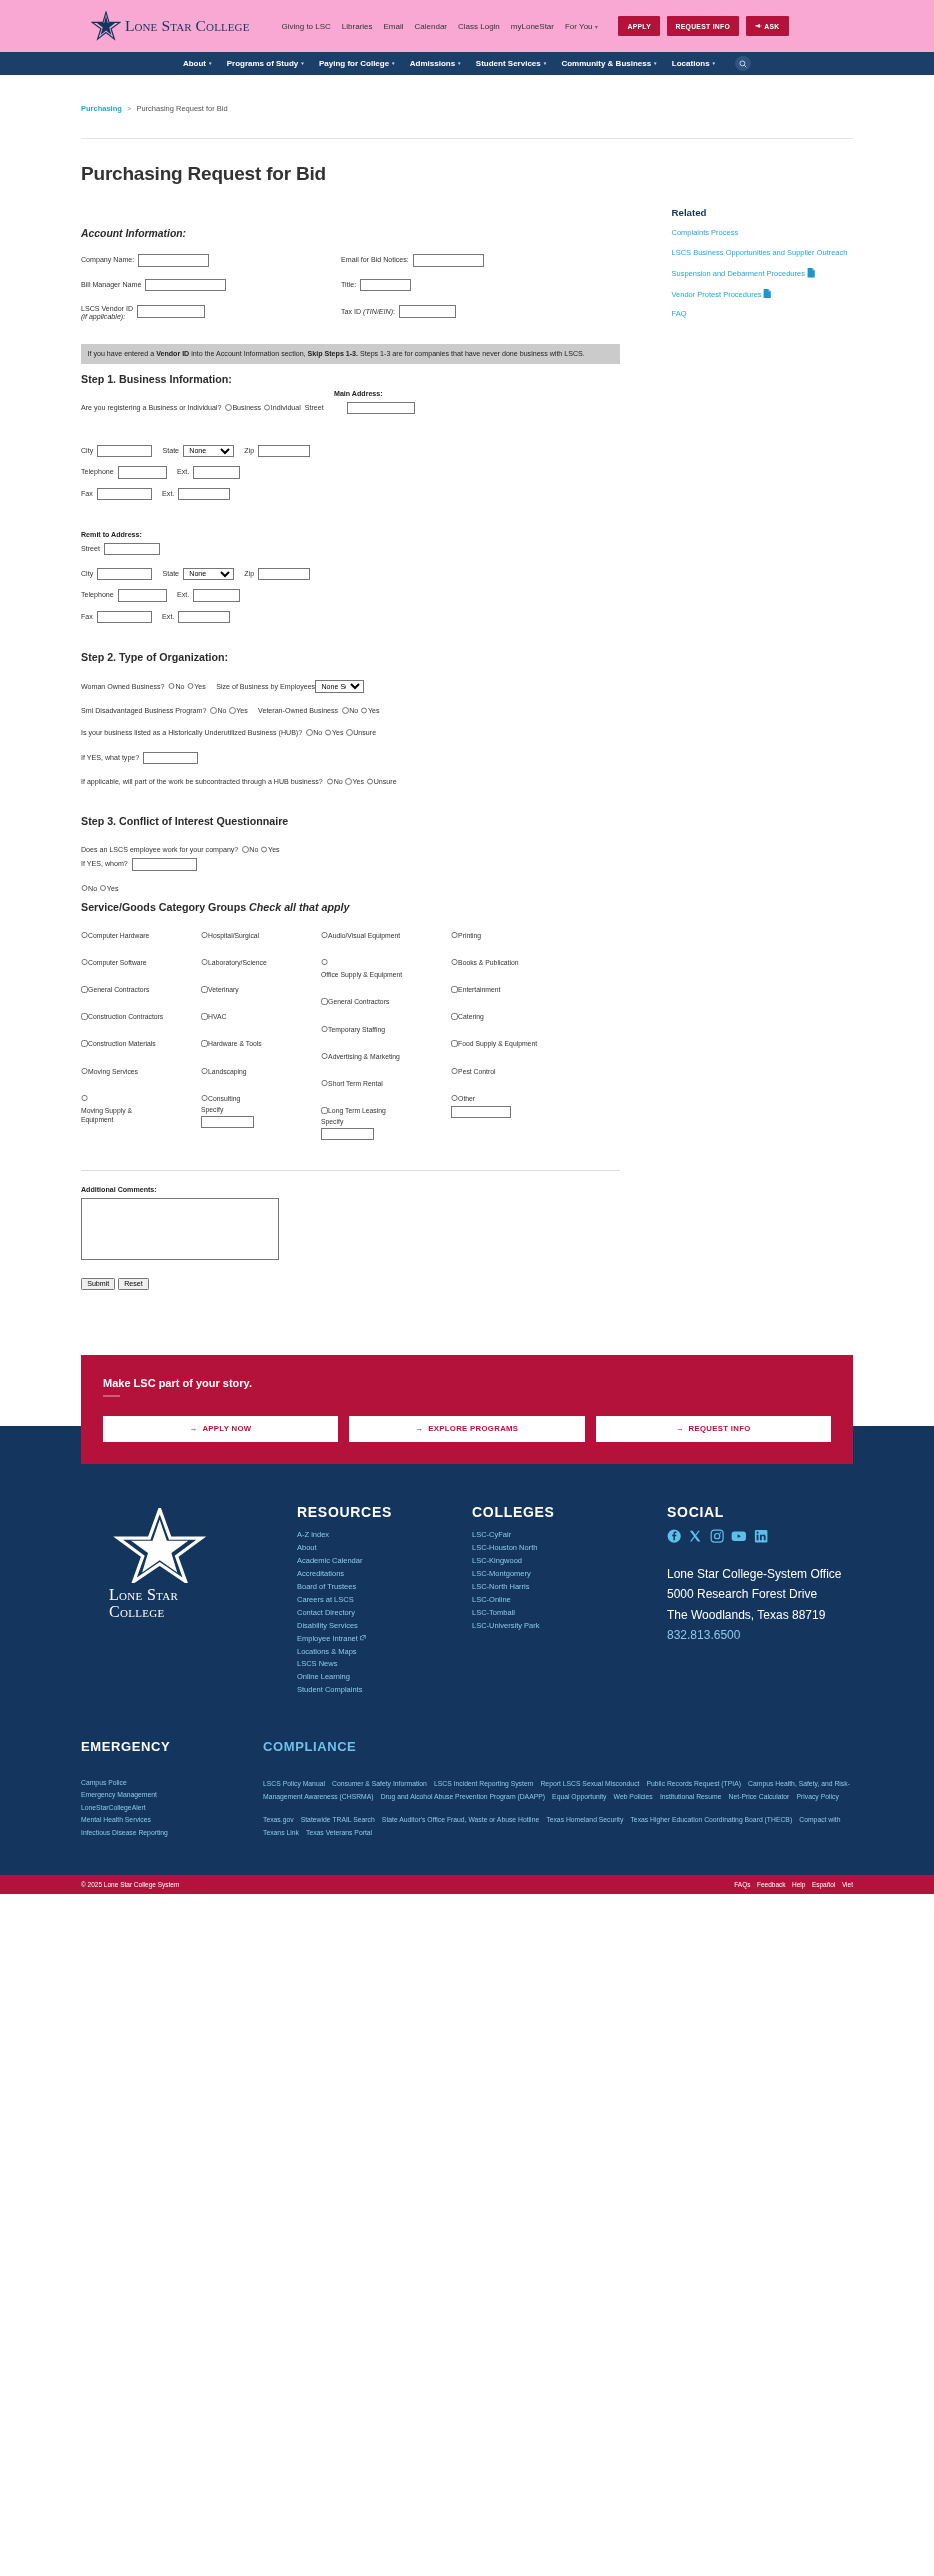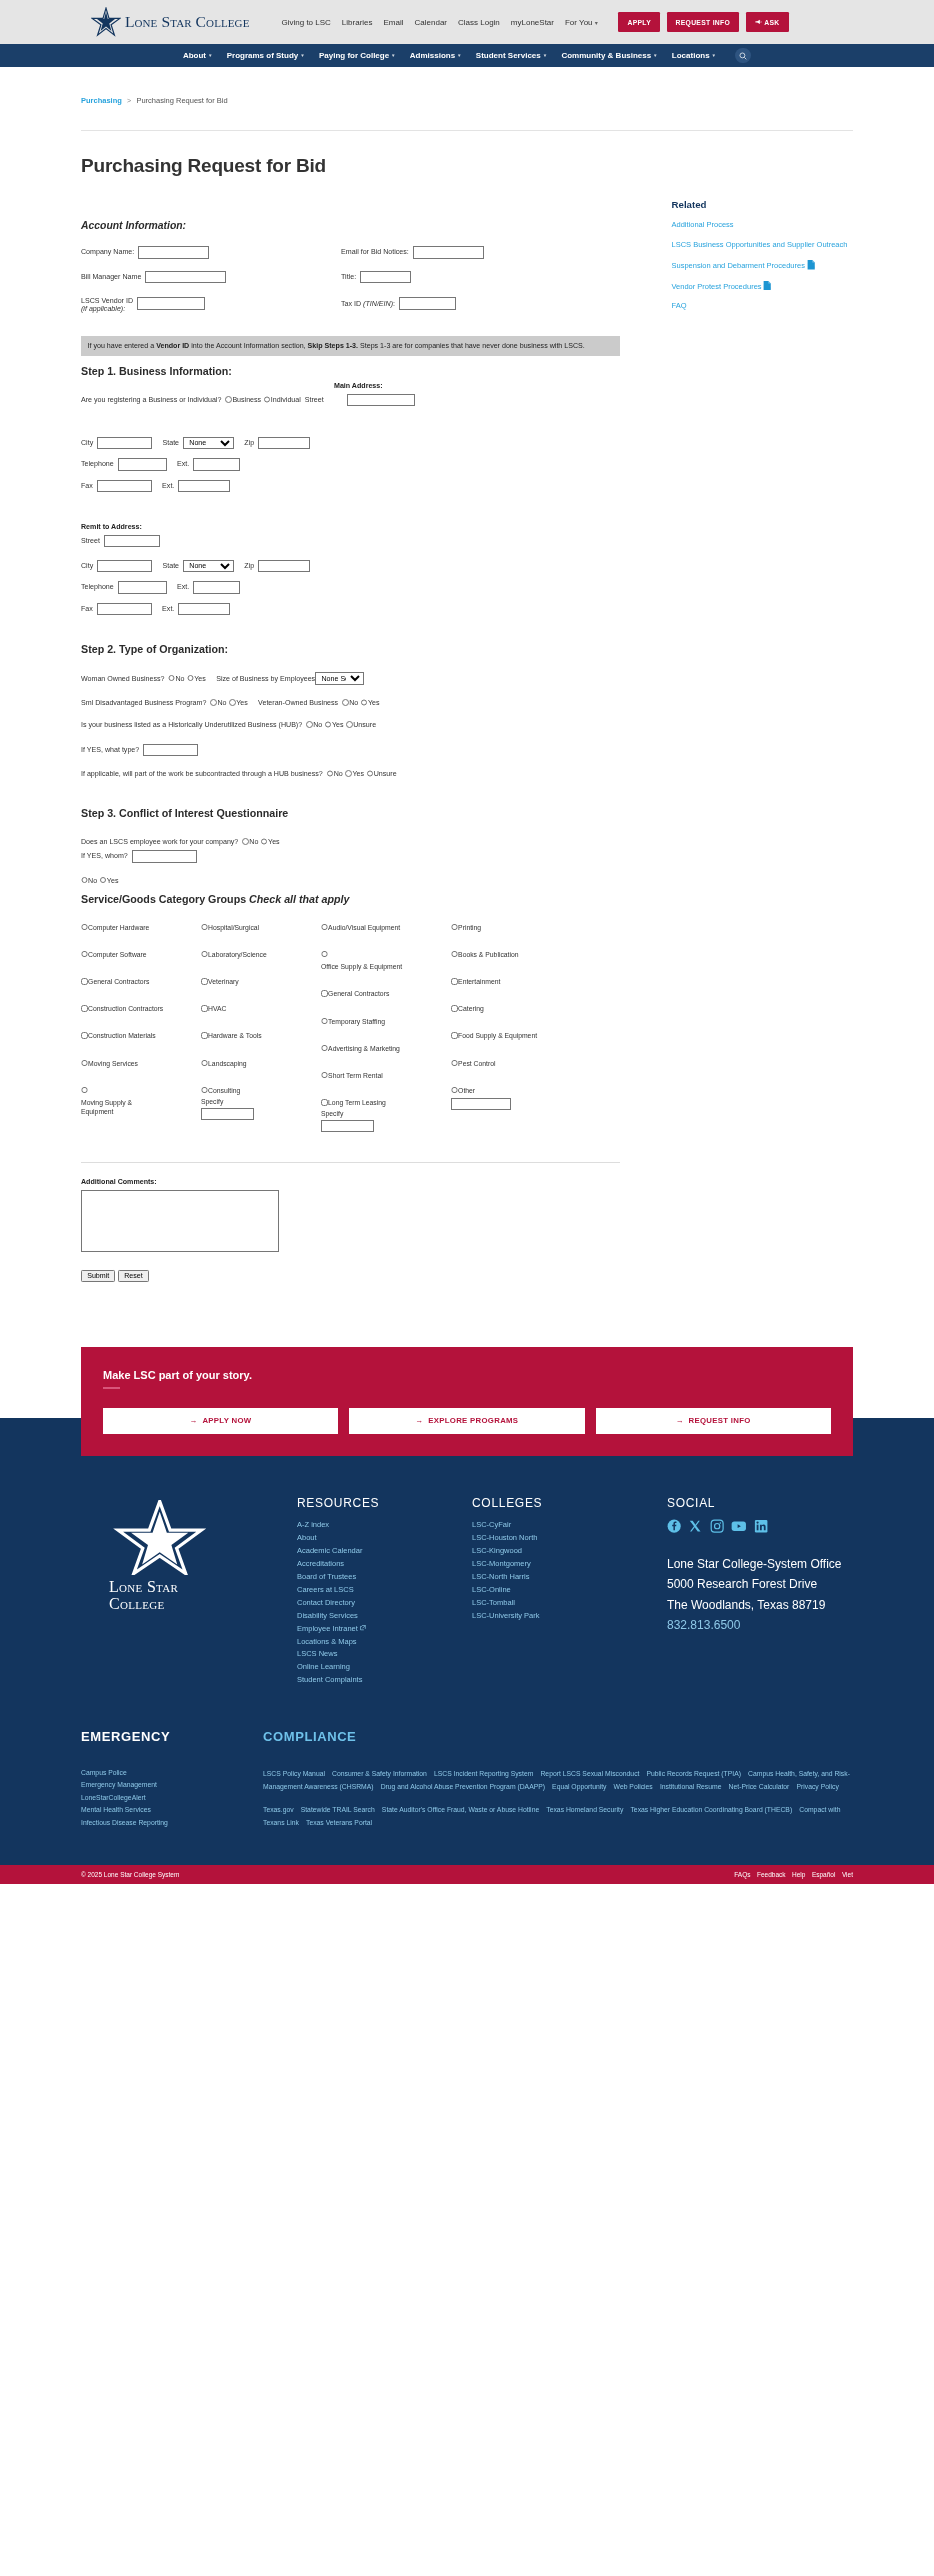--- a/index.html
+++ b/index.html
@@ -8,21 +8,21 @@
     width:934px;
     font-family: "Liberation Sans", sans-serif;
     background:#ffffff;
     color:#333;
     -webkit-font-smoothing: antialiased;
   }
   a { text-decoration:none; color:inherit; }
 
   
   .topbar {
-    height:44px; background:#e5e5e5; display:flex; align-items:center;
+    height:52px; background:#f9a8d4; display:flex; align-items:center;
     padding:0 0 0 0;
   }
   .logo-wrap { display:flex; align-items:center; margin-left:91px; }
   .logo-star { width:30px; height:30px; flex:0 0 auto; }
   .logo-text {
     font-family:"Liberation Serif", serif;
     font-size:15.6px; color:#13355e; letter-spacing:0.1px;
     margin-left:3.9px; white-space:nowrap; font-variant:small-caps;
   }
   .util-nav { display:flex; align-items:center; gap:11px; margin-left:32px; }
@@ -162,21 +162,21 @@
   .footer-in { display:flex; padding:40px 81px 26px 81px; }
   .f-logo { width:188px; flex:0 0 188px; padding-top:3.9px;margin-left:28px; }
   .f-logo-star { width:104px; height:75px; }
   .f-logo-txt {
     color:#fff; font-family:"Liberation Serif", serif; font-size:16px;
     line-height:1.05; letter-spacing:0.3px; margin-top:2.6px; font-variant:small-caps;
   }
   .f-col { width:175px; }
   .f-col.colleges { width:195px; }
   .f-hd {
-    color:#fff; font-size:12px; font-weight:normal; letter-spacing:0.7px;
+    color:#fff; font-size:14px; font-weight:bold; letter-spacing:0.7px;
     margin-bottom:9.7px;
   }
   .f-link {
     display:block; color:#8fc9e8; font-size:7.5px; line-height:1.72;
   }
   .f-ext { display:inline-block; width:5.8px; height:5.8px; margin-left:1.9px; vertical-align:0px;}
   .f-social-row { display:flex; gap:7.1px; margin-bottom:18px; }
   .f-addr { color:#fff; font-size:12px; line-height:1.7; }
   .f-addr .ph { color:#8fc9e8; }
 
@@ -587,21 +587,21 @@
 
       <div class="btnrow">
         <button class="gbtn">Submit</button>
         <button class="gbtn">Reset</button>
       </div>
 
     </div>
 
     <aside class="col-side">
       <div class="rel-title">Related</div>
-      <a href="#" class="rel-link"><span>Additional Process</span></a>
+      <a href="#" class="rel-link"><span>Complaints Process</span></a>
       <a href="#" class="rel-link"><span>LSCS Business Opportunities and Supplier Outreach</span></a>
       <a href="#" class="rel-link"><span>Suspension and Debarment Procedures</span><span class="pdf-ic"><svg viewBox="0 0 14 16" style="font-size:11.5px">
               <path d="M1 0 h8 l4 4 v12 H1 Z" fill="#1d95d2"></path>
               <path d="M9 0 l4 4 h-4 Z" fill="#7fc4e8"></path>
               <text x="7" y="15" font-size="5.5" fill="#1d95d2" text-anchor="middle" font-family="sans-serif">PDF</text>
             </svg></span></a>
       <a href="#" class="rel-link"><span>Vendor Protest Procedures</span><span class="pdf-ic"><svg viewBox="0 0 14 16" style="font-size:11.5px">
               <path d="M1 0 h8 l4 4 v12 H1 Z" fill="#1d95d2"></path>
               <path d="M9 0 l4 4 h-4 Z" fill="#7fc4e8"></path>
               <text x="7" y="15" font-size="5.5" fill="#1d95d2" text-anchor="middle" font-family="sans-serif">PDF</text>

